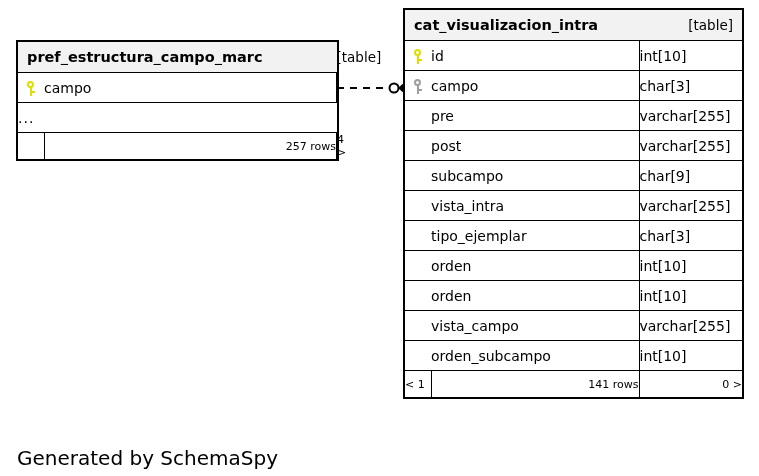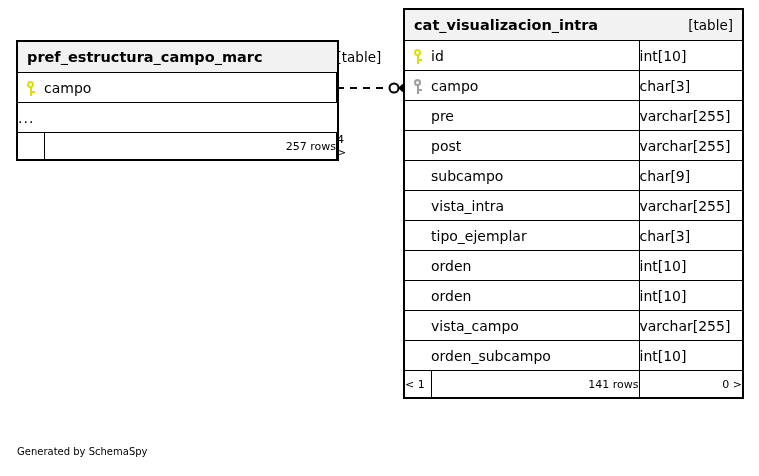--- a/index.html
+++ b/index.html
@@ -138,21 +138,21 @@
 
   
   .connector {
     position: absolute;
     pointer-events: none;
   }
 
   
   .credit {
     position: absolute;
-    font-size: 10px;
+    font-size: 20px;
     color: #000;
     white-space: nowrap;
   }
 </style>
 </head>
 <body>
 
 <div class="entity" id="left-entity" style="left:16px; top:40px; width:323px;">
   <table>
     <colgroup>

